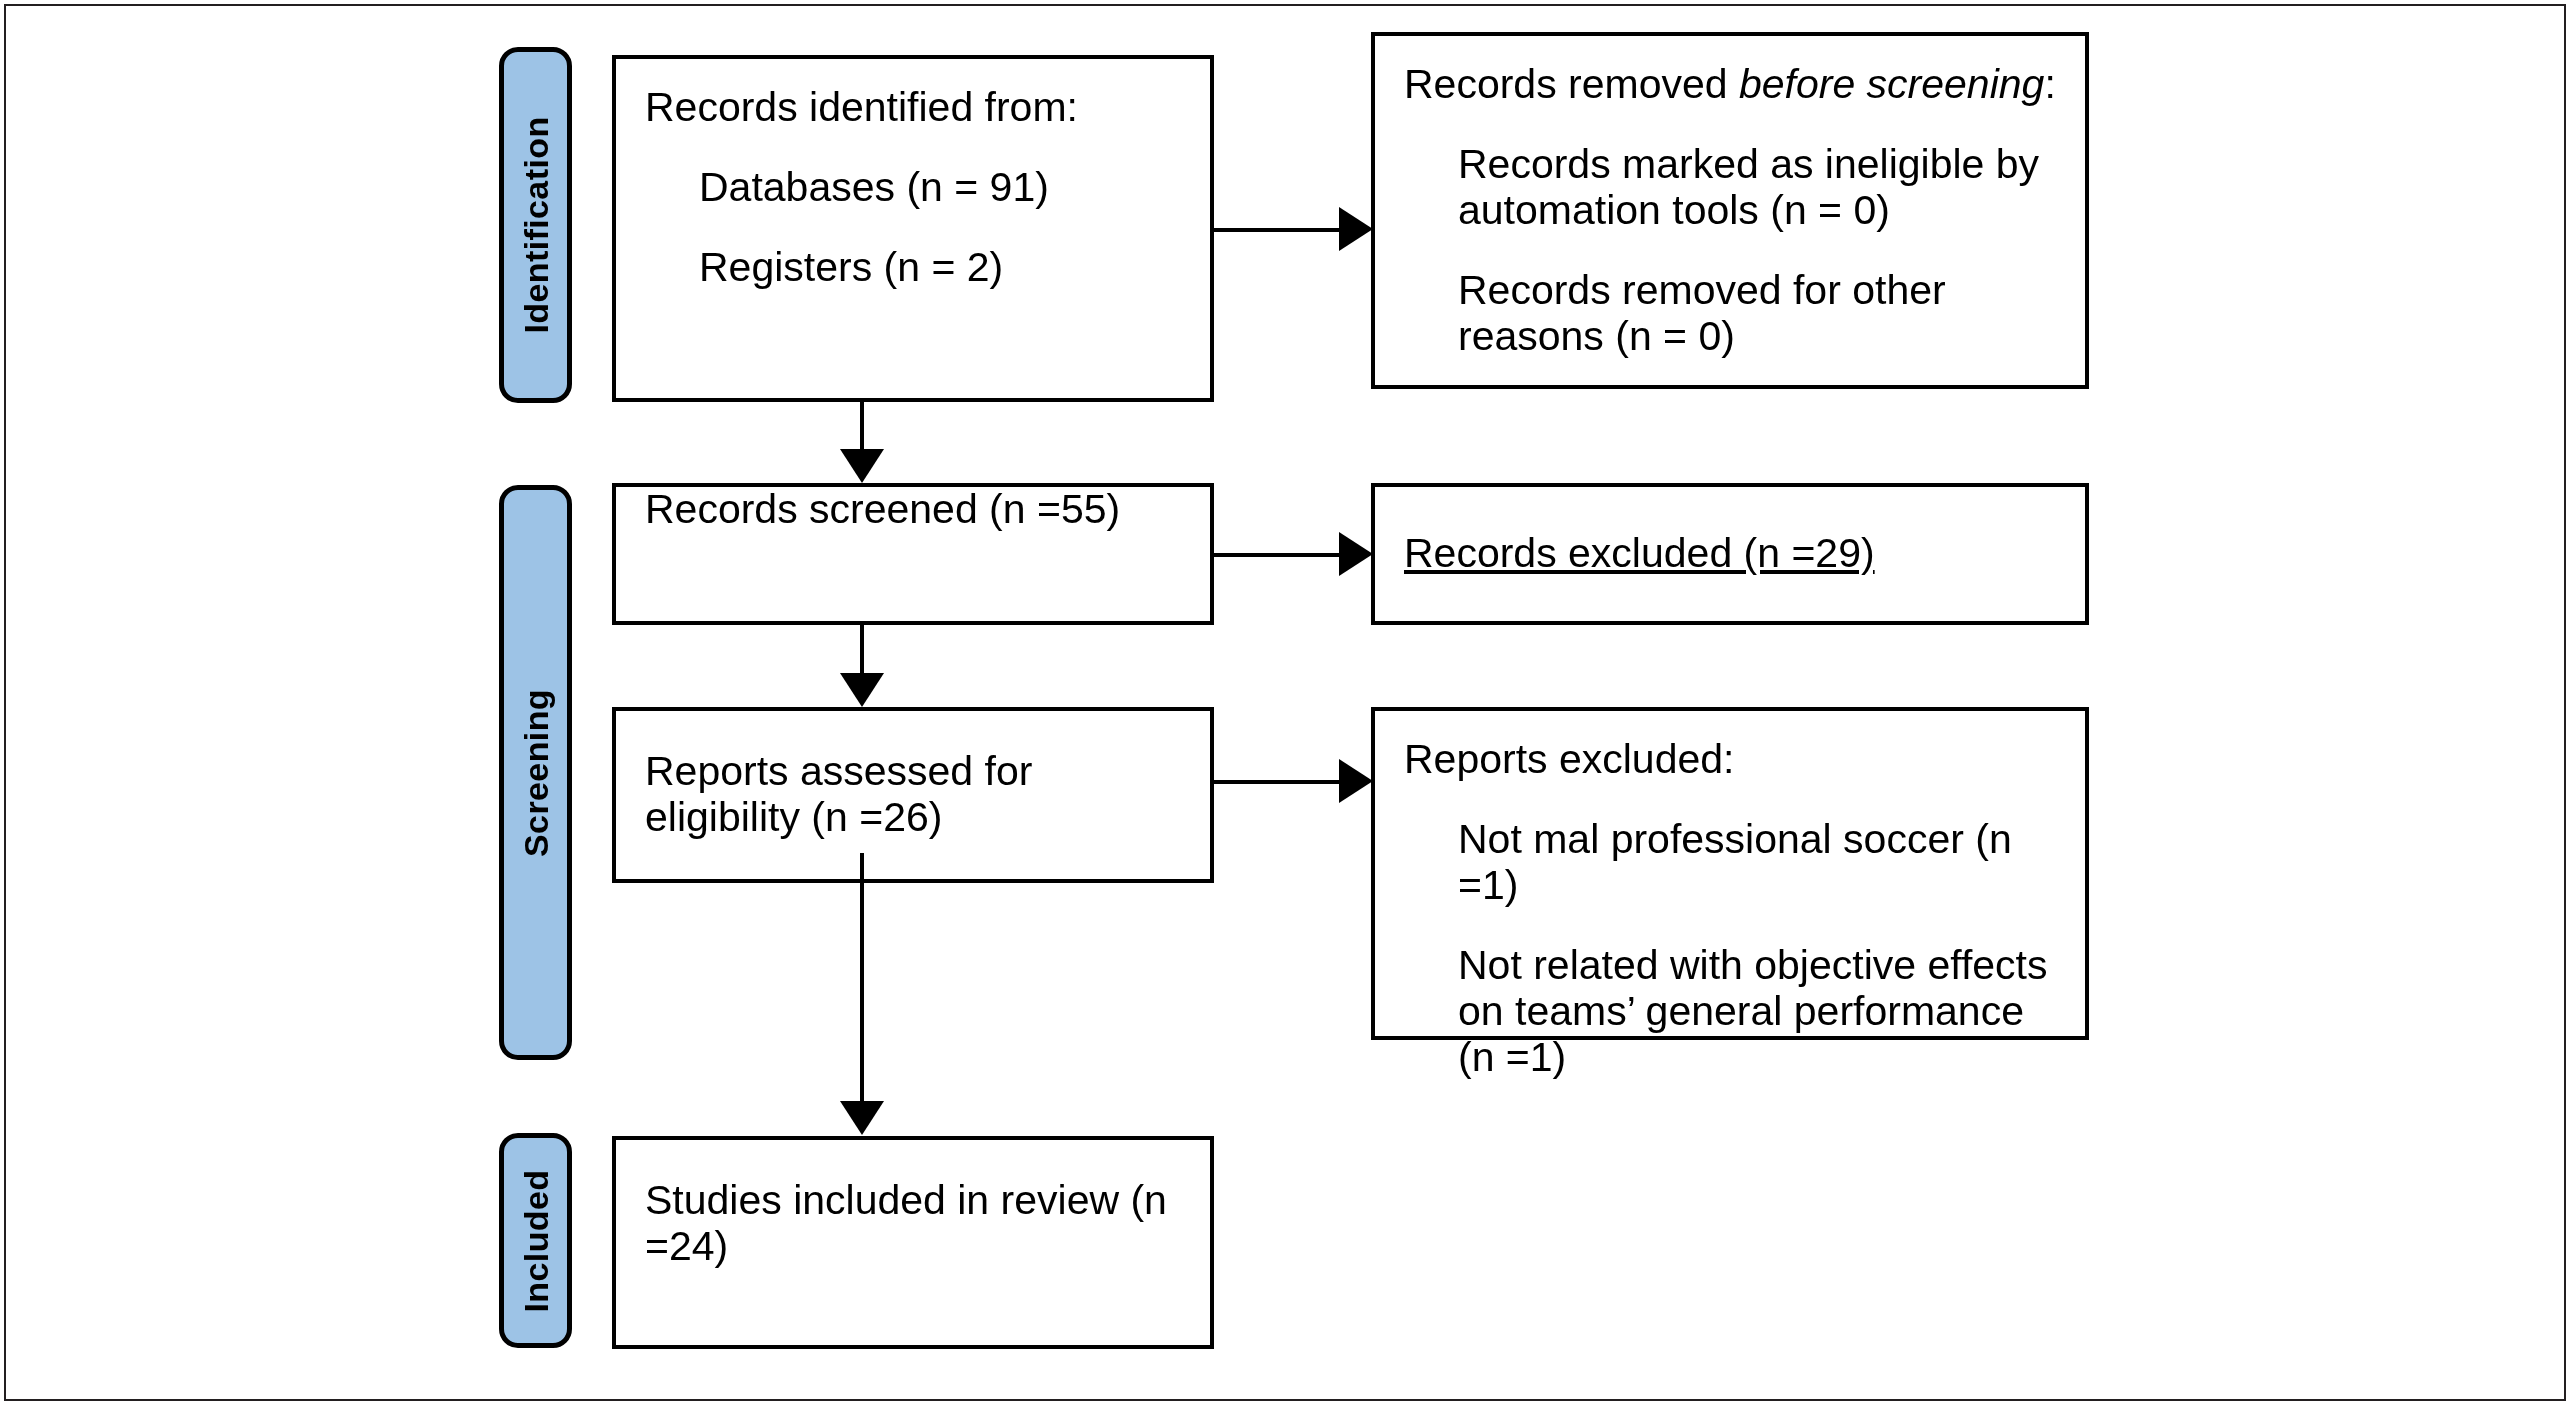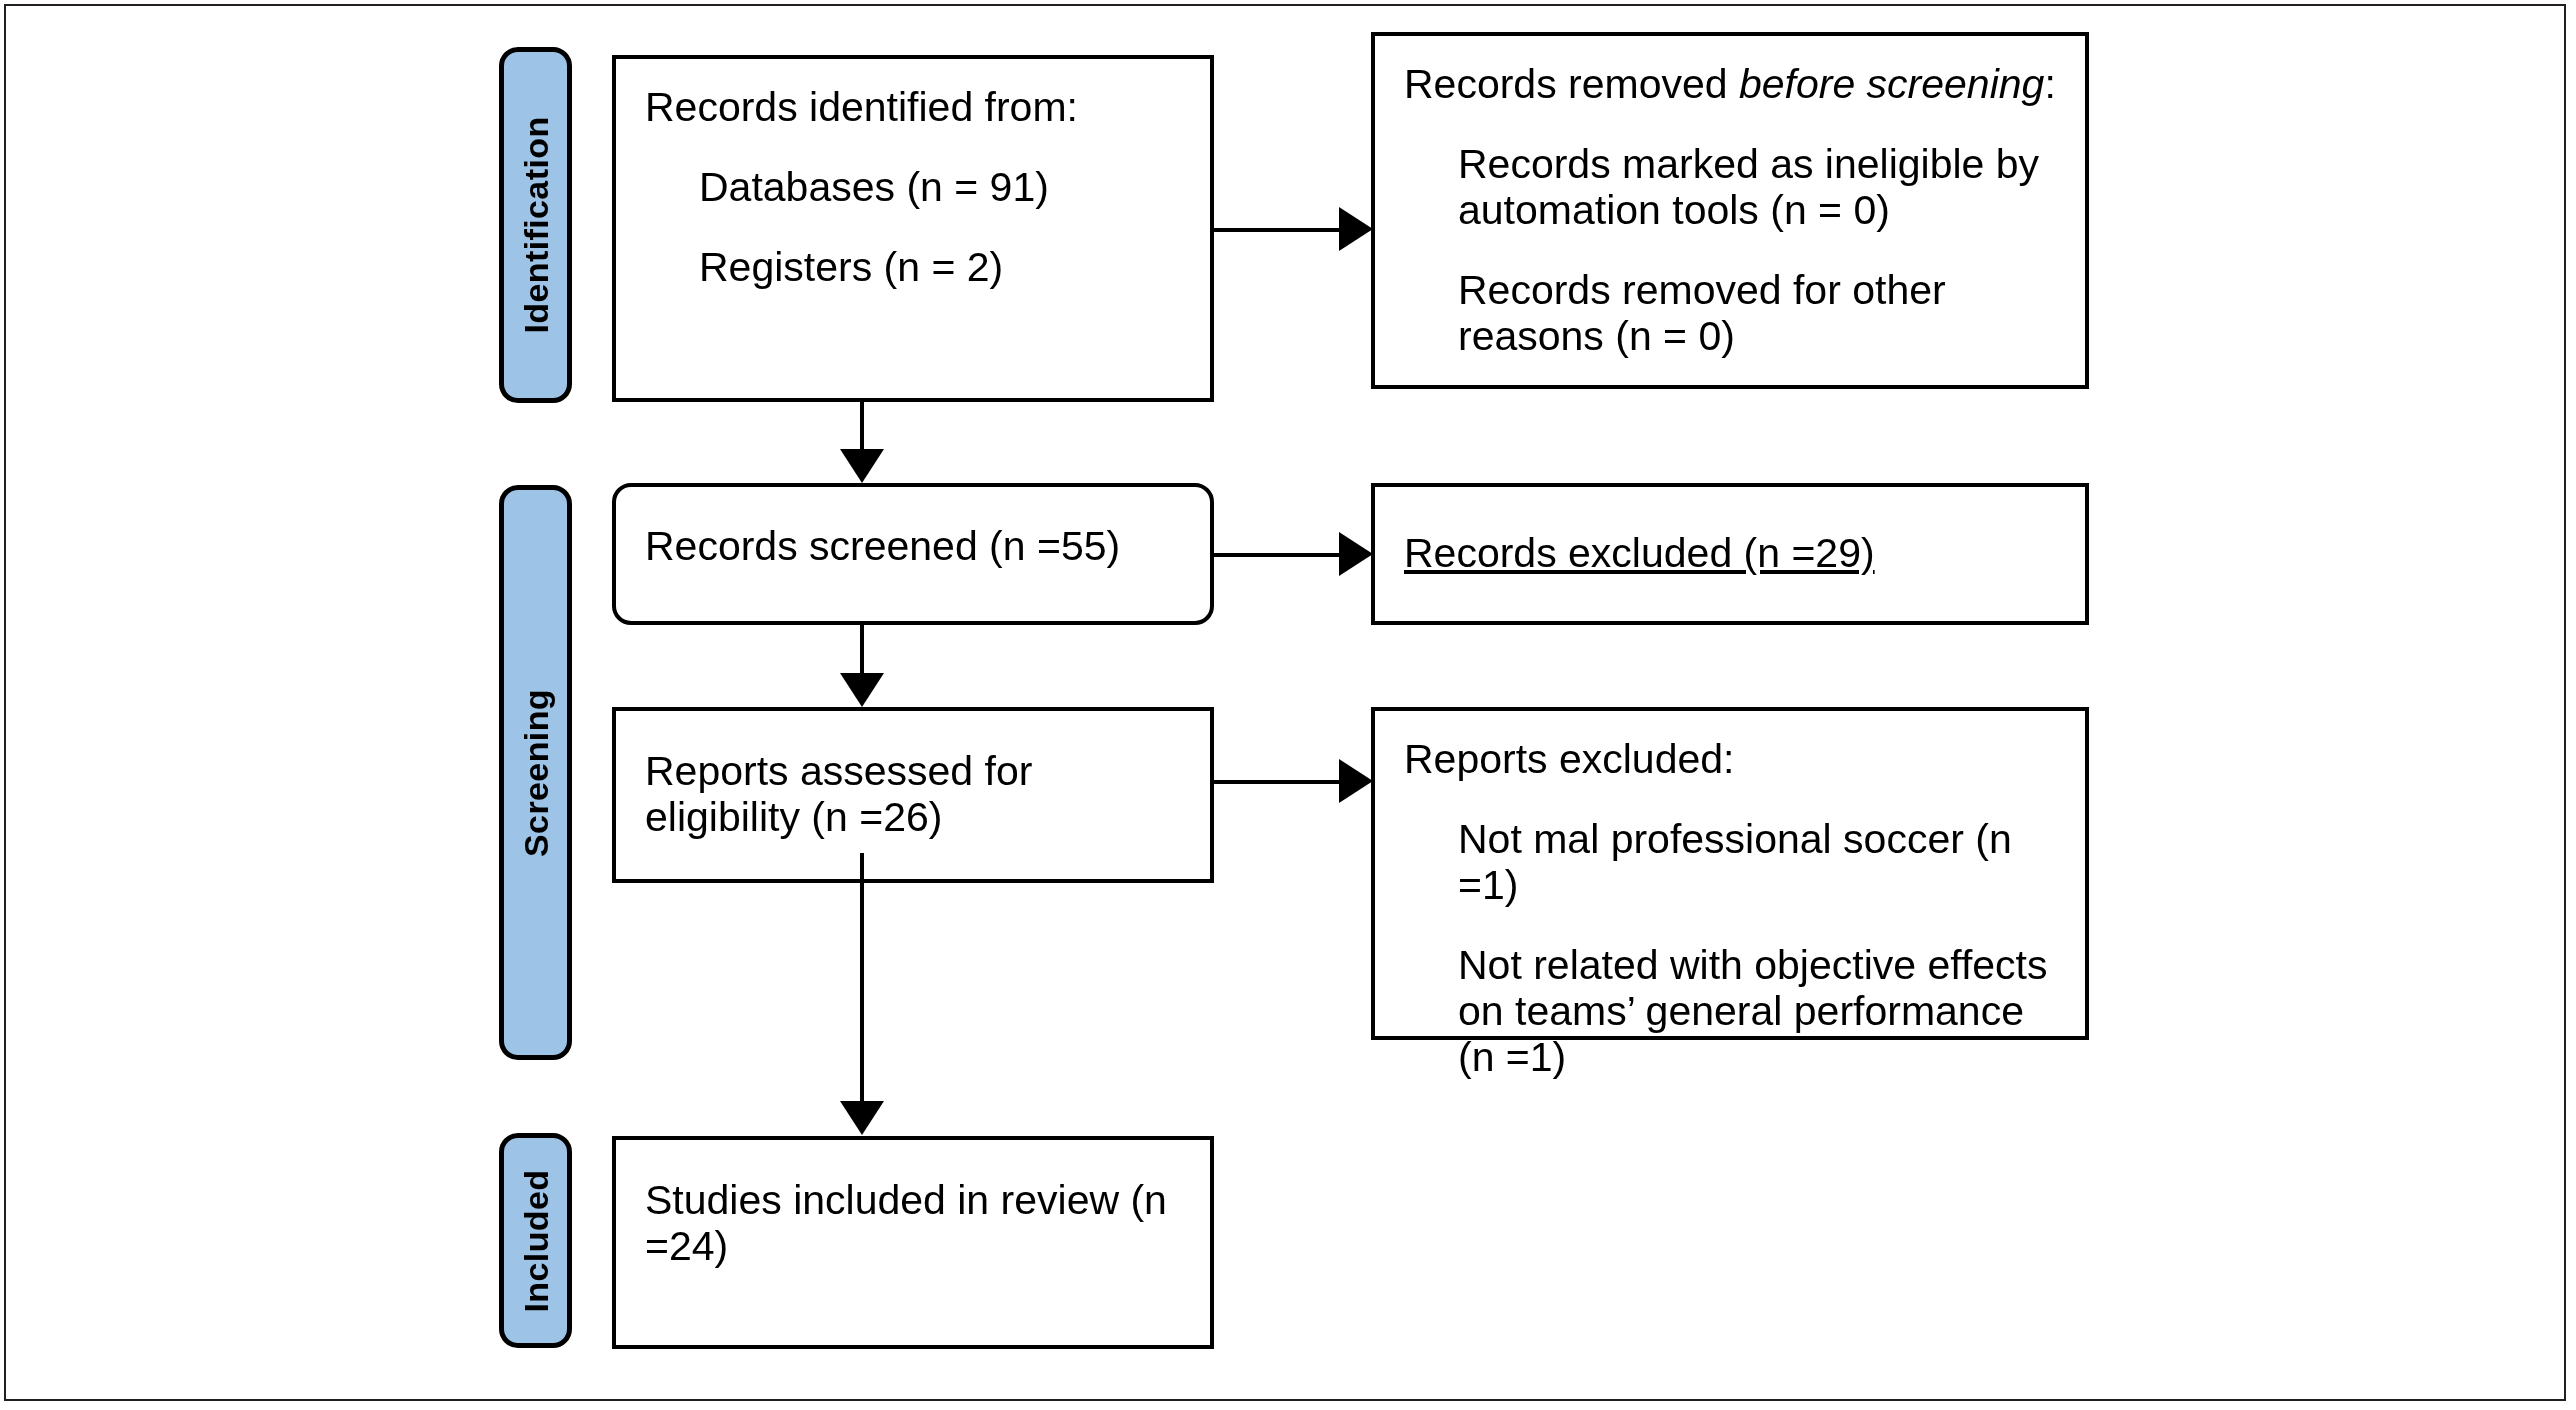--- a/index.html
+++ b/index.html
@@ -123,21 +123,21 @@
     <p class="box-line indent">Records marked as ineligible by automation tools (n = 0)</p>
     <p class="box-line indent">Records removed for other reasons (n = 0)</p>
   </div>
 
   <div class="h-line" style="left:1214px; top:228px; width:130px;"></div>
   <div class="arrow-right" style="left:1339px; top:207px;"></div>
 
   <div class="v-line" style="left:860px; top:402px; height:50px;"></div>
   <div class="arrow-down" style="left:840px; top:449px;"></div>
 
-  <div class="flow-box" style="left:612px; top:483px; width:602px; height:142px; padding-top:0; padding-bottom:15px; display:flex; align-items:center;border-radius:19px;">
+  <div class="flow-box" style="left:612px; top:483px; width:602px; height:142px; padding-top:0; padding-bottom:15px; display:flex; ">
     <p class="box-line" style="margin:0;">Records screened (n =55)</p>
   </div>
 
   <div class="flow-box" style="left:1371px; top:483px; width:718px; height:142px; padding-top:0; padding-bottom:0; display:flex; align-items:center;text-decoration:underline;">
     <p class="box-line" style="margin:0;">Records excluded (n =29)</p>
   </div>
 
   <div class="h-line" style="left:1214px; top:553px; width:130px;"></div>
   <div class="arrow-right" style="left:1339px; top:532px;"></div>
 

